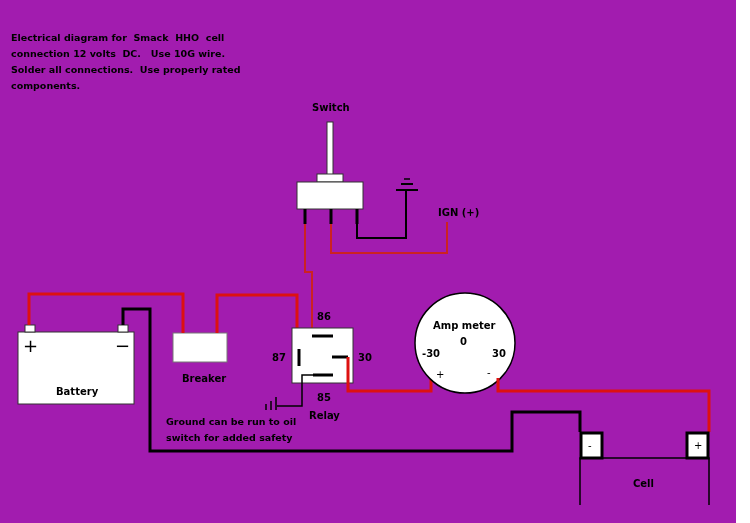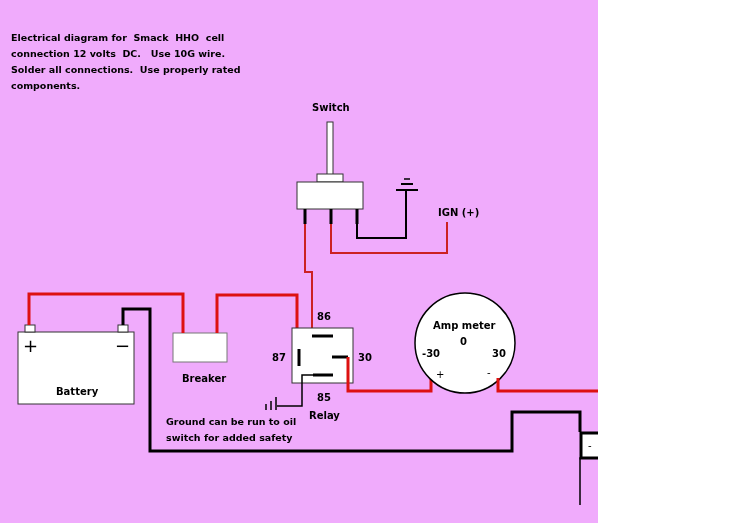--- a/index.html
+++ b/index.html
@@ -1,16 +1,16 @@
 <!DOCTYPE html>
 <html><head>
   <meta charset="utf-8">
   <style>
     html, body { margin: 0; padding: 0; background: #ffffff; }
-    #canvas { position: relative; width: 598px; height: 523px; overflow: hidden; background: #f0abfc; }
+    #canvas { position: relative; width: 736px; height: 523px; overflow: hidden; background: #a21caf; }
     svg { position: absolute; left: 0; top: 0; }
     .lbl { font-family: "DejaVu Sans", sans-serif; font-weight: bold; font-size: 10px; fill: #000; }
     .note { font-family: "DejaVu Sans", sans-serif; font-weight: bold; font-size: 9.5px; fill: #000; }
     .plain { font-family: "DejaVu Sans", sans-serif; font-size: 10px; fill: #000; }
     .sign { font-family: "DejaVu Sans", sans-serif; font-size: 18px; fill: #000; }
   </style>
 </head>
 <body>
 
 <div id="canvas">

